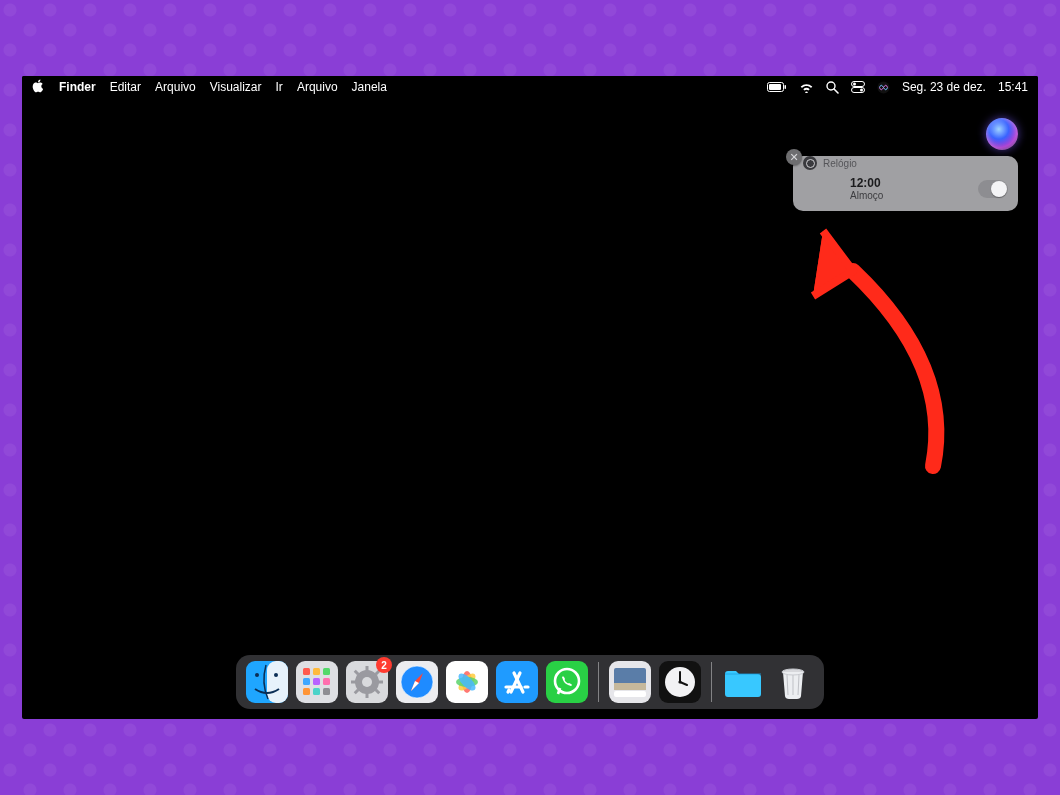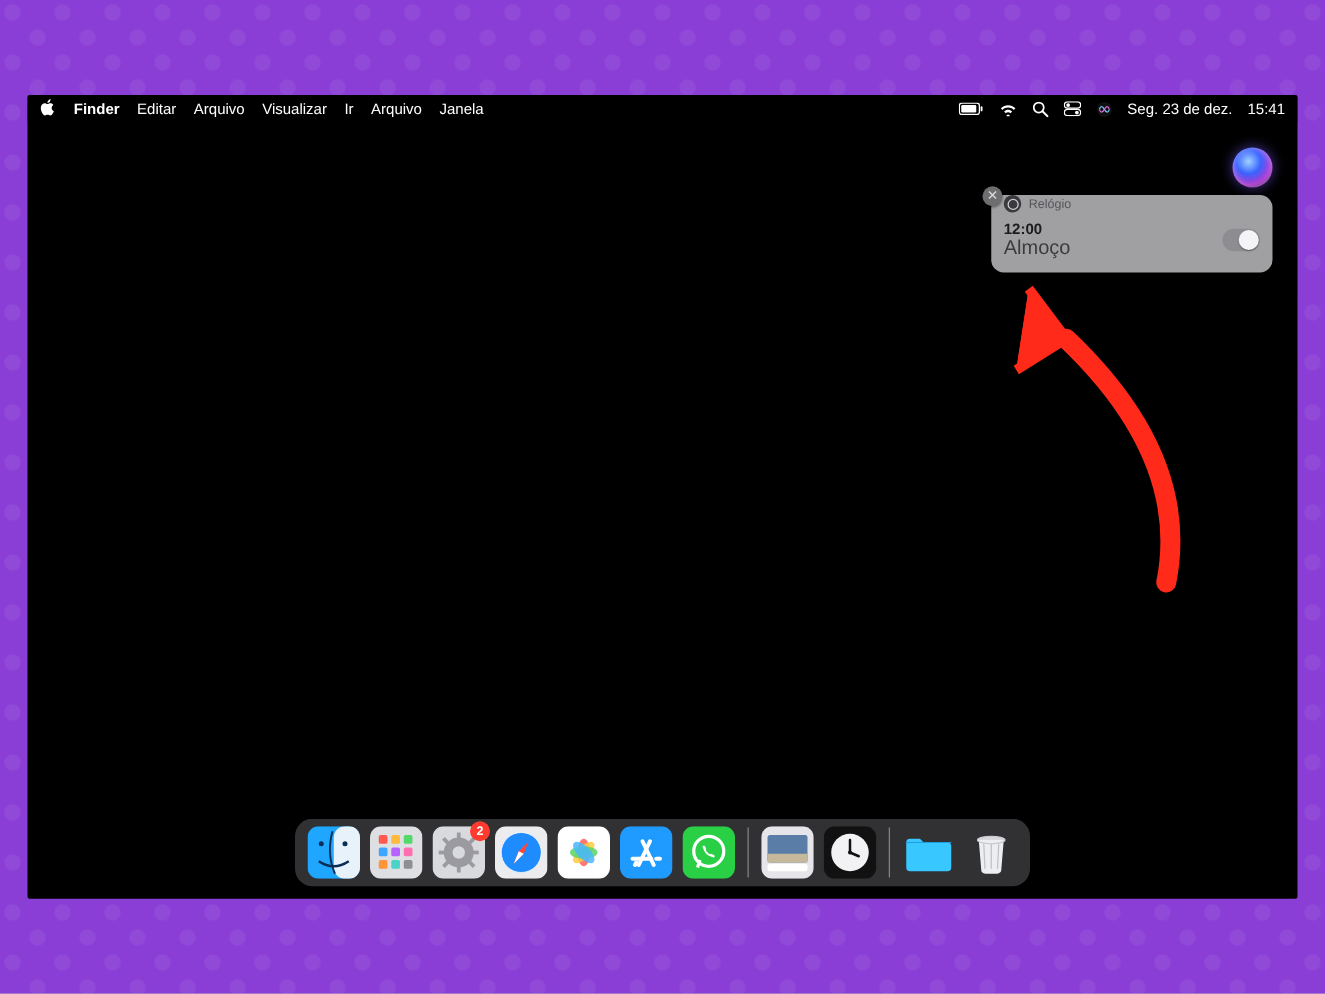--- a/index.html
+++ b/index.html
@@ -68,24 +68,24 @@
     color: #2b2b2e;
   }
   .notif-head { display: flex; align-items: center; gap: 6px; color: #555559; font-size: 10px; margin-bottom: 6px; }
   .notif-appicon {
     width: 14px; height: 14px; border-radius: 50%;
     background: #3a3a3e; display: flex; align-items: center; justify-content: center;
   }
   .notif-appicon::after {
     content: ""; width: 7px; height: 7px; border: 1px solid #cfcfd2; border-radius: 50%;
   }
-  .notif-body { display: flex; align-items: center; }
+  .notif-body { display: flex; align-items: center; margin-left: 47px; }
   .notif-text { flex: 1; }
   .notif-time { font-size: 12px; font-weight: 700; color: #1b1b1d; }
-  .notif-sub  { font-size: 16px; color: #3c3c3f; }
+  .notif-sub  { font-size: 10px; color: #3c3c3f; }
   .toggle {
     width: 30px; height: 18px; border-radius: 9px;
     background: #8d8d91; position: relative; flex-shrink: 0;
   }
   .toggle .knob {
     position: absolute; top: 1px; right: 1px;
     width: 16px; height: 16px; border-radius: 50%;
     background: #f4f4f6; box-shadow: 0 1px 1px rgba(0,0,0,0.3);
   }
 

